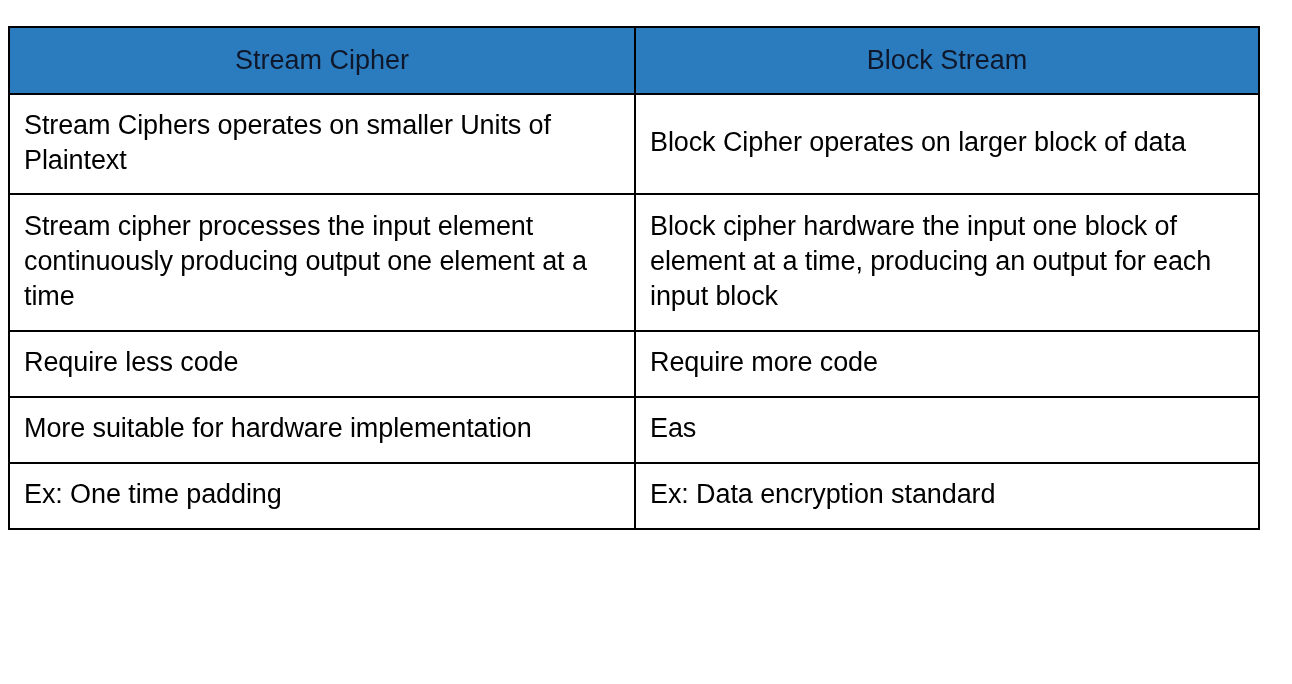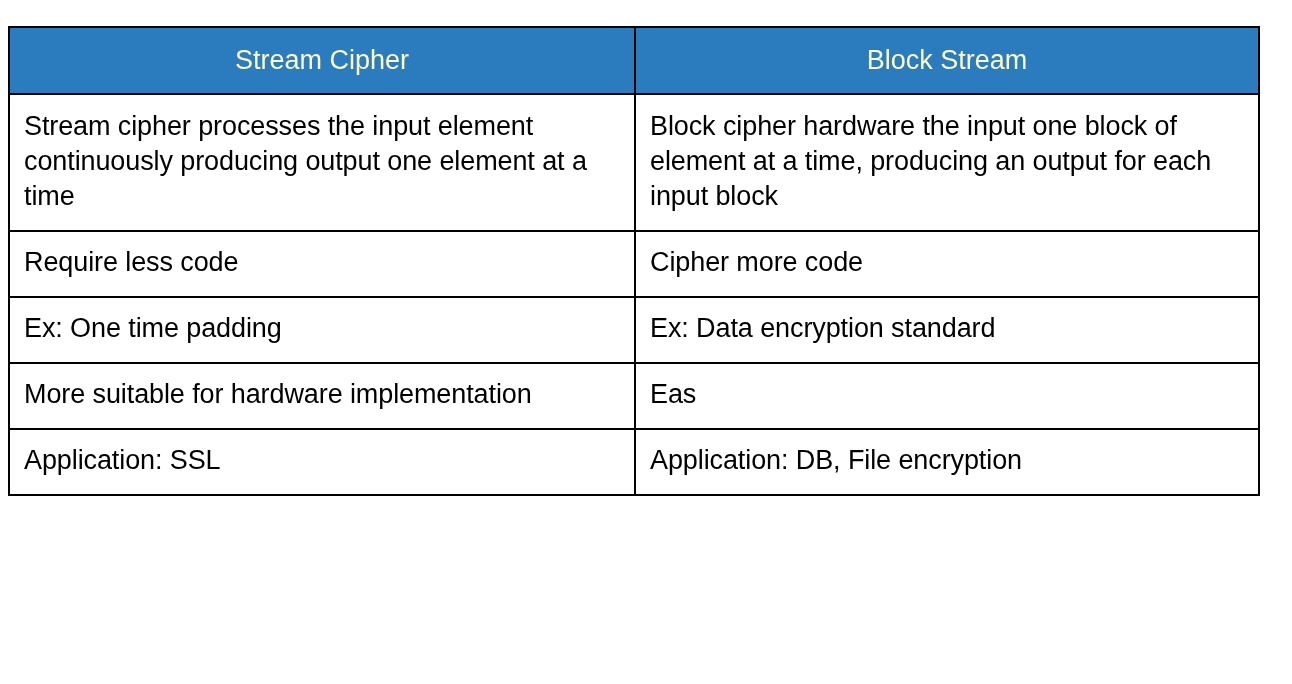--- a/index.html
+++ b/index.html
@@ -39,21 +39,21 @@
   .comparison-table th,
   .comparison-table td {
     border: 2px solid #000000;
     vertical-align: middle;
     box-sizing: border-box;
   }
 
   
   .comparison-table thead th {
     background: #2b7cbf;
-    color: #fef9c3;
+    color: #0f172a;
     font-size: 27px;
     font-weight: normal;
     text-align: center;
     height: 67px;
     padding: 0 10px;
     line-height: 1.2;
   }
 
   
   .comparison-table tbody td {
@@ -84,43 +84,43 @@
 
     <thead>
       <tr>
         <th>Stream Cipher</th>
         <th>Block Stream</th>
       </tr>
     </thead>
 
     <tbody>
 
+      <tr class="row-h2">
+        <td>Stream Ciphers operates on smaller Units of Plaintext</td>
+        <td>Block Cipher operates on larger block of data</td>
+      </tr>
 
 
       <tr class="row-h3">
         <td>Stream cipher processes the input element continuously producing output one element at a time</td>
         <td>Block cipher hardware the input one block of element at a time, producing an output for each input block</td>
       </tr>
 
       <tr class="row-h1b">
         <td>Require less code</td>
-        <td>Cipher more code</td>
-      </tr>
-
-      <tr class="row-h1b">
-        <td>Ex: One time padding</td>
-        <td>Ex: Data encryption standard</td>
+        <td>Require more code</td>
       </tr>
 
       <tr class="row-h1b">
         <td>More suitable for hardware implementation</td>
         <td>Eas</td>
       </tr>
 
       <tr class="row-h1b">
-        <td>Application: SSL</td>
-        <td>Application: DB, File encryption</td>
+        <td>Ex: One time padding</td>
+        <td>Ex: Data encryption standard</td>
       </tr>
+
 
     </tbody>
   </table>
 
 </div>
 
 </body></html>

